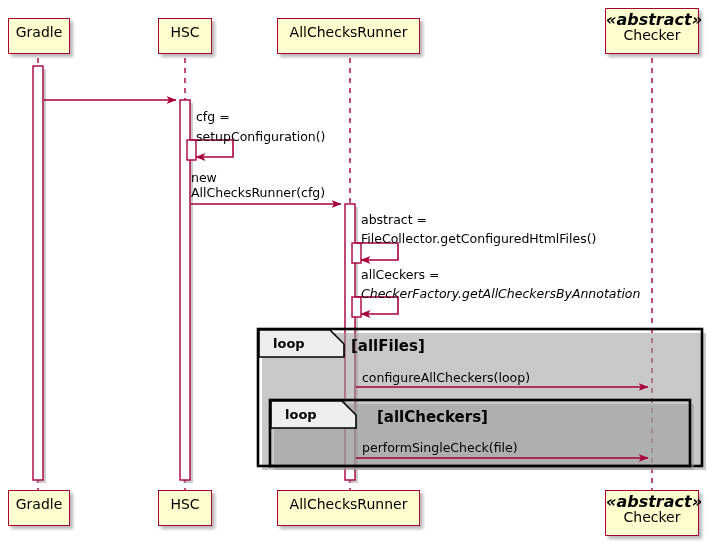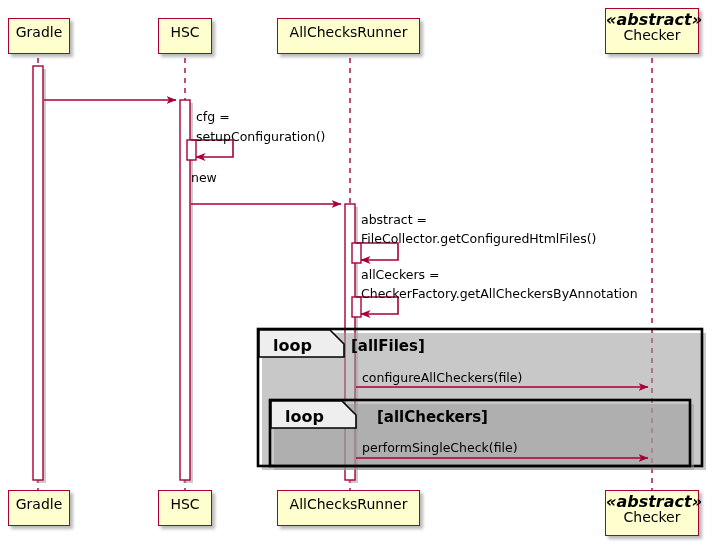--- a/index.html
+++ b/index.html
@@ -52,21 +52,21 @@
   }
   .msg-label {
     position: absolute;
     font-size: 12.5px;
     line-height: 14px;
     color: #000000;
     white-space: pre;
   }
   .frame-label {
     position: absolute;
-    font-size: 16px;
+    font-size: 13px;
     font-weight: bold;
     color: #000000;
     white-space: nowrap;
   }
   .frame-cond {
     position: absolute;
     font-size: 15px;
     font-weight: bold;
     color: #000000;
     white-space: nowrap;
@@ -167,28 +167,29 @@
   <div class="participant-box" style="left:605px; top:490px; width:94px; height:46px; padding-top:4px;">
     <span class="stereo">«abstract»</span>
     <span class="pname">Checker</span>
   </div>
 
 
   <div class="msg-label" style="left:196px; top:110px;">cfg =</div>
   <div class="msg-label" style="left:196px; top:130px;">setupConfiguration()</div>
 
   <div class="msg-label" style="left:191px; top:171px;">new</div>
+  <div class="msg-label" style="left:191px; top:186px;">AllChecksRunner(cfg)</div>
 
   <div class="msg-label" style="left:361px; top:213px;">abstract =</div>
   <div class="msg-label" style="left:361px; top:232px;">FileCollector.getConfiguredHtmlFiles()</div>
 
   <div class="msg-label" style="left:361px; top:268px;">allCeckers =</div>
-  <div class="msg-label" style="left:361px; top:287px;">CheckerFactory.getAllCheckersByAnnotation</div>
+  <div class="msg-label" style="left:361px; top:287px;font-style:italic;">CheckerFactory.getAllCheckersByAnnotation</div>
 
-  <div class="msg-label" style="left:362px; top:371px;">configureAllCheckers(file)</div>
+  <div class="msg-label" style="left:362px; top:371px;">configureAllCheckers(loop)</div>
 
   <div class="msg-label" style="left:362px; top:441px;">performSingleCheck(file)</div>
 
   <div class="frame-label" style="left:273px; top:336px;">loop</div>
   <div class="frame-cond" style="left:351px; top:337px;">[allFiles]</div>
 
   <div class="frame-label" style="left:285px; top:407px;">loop</div>
   <div class="frame-cond" style="left:353px; top:408px;margin-left:24px;">[allCheckers]</div>
 
 </div>

